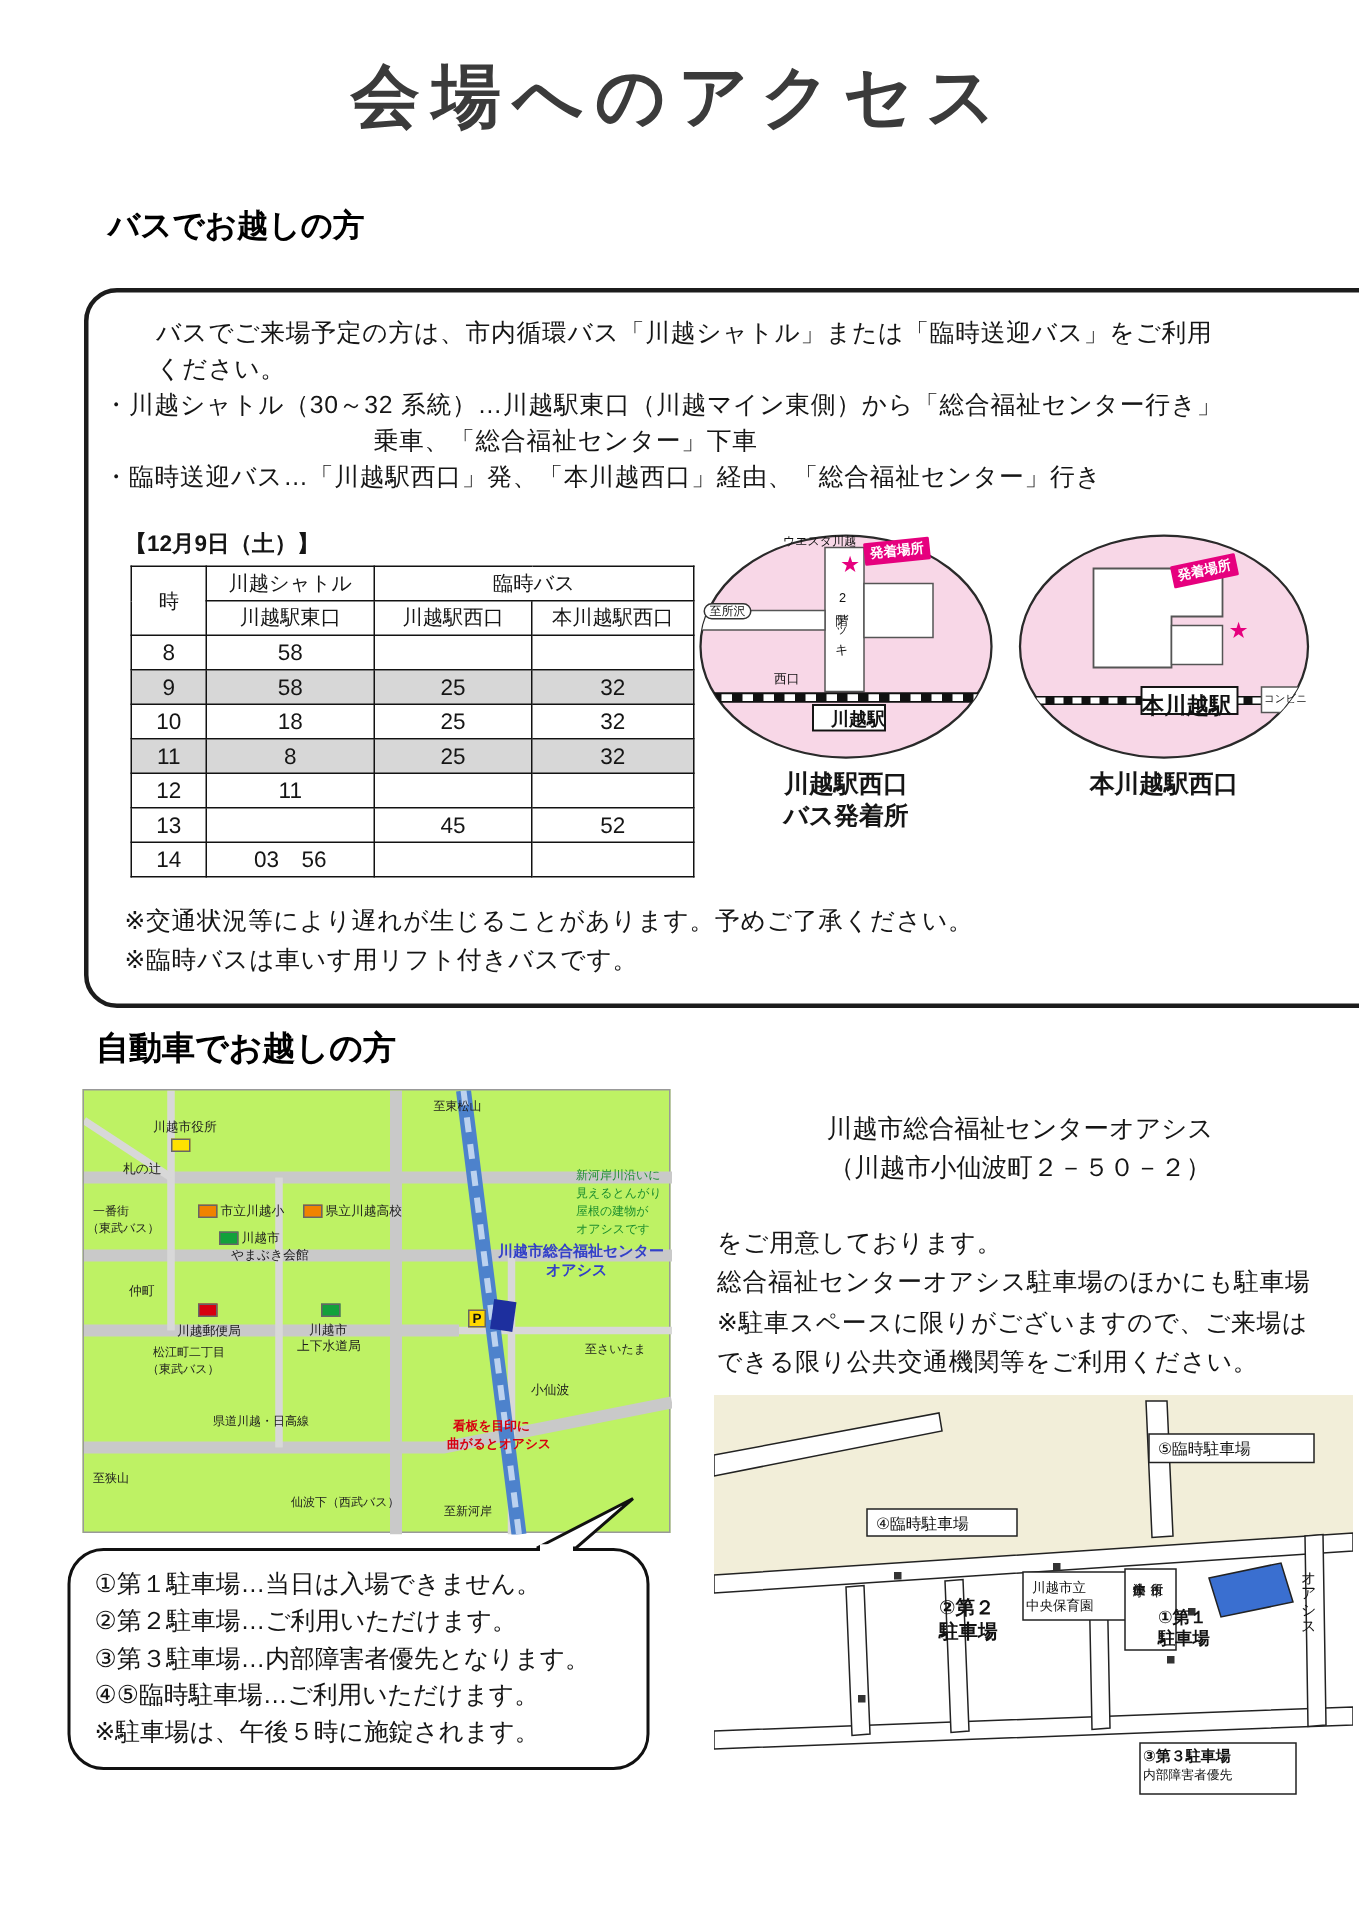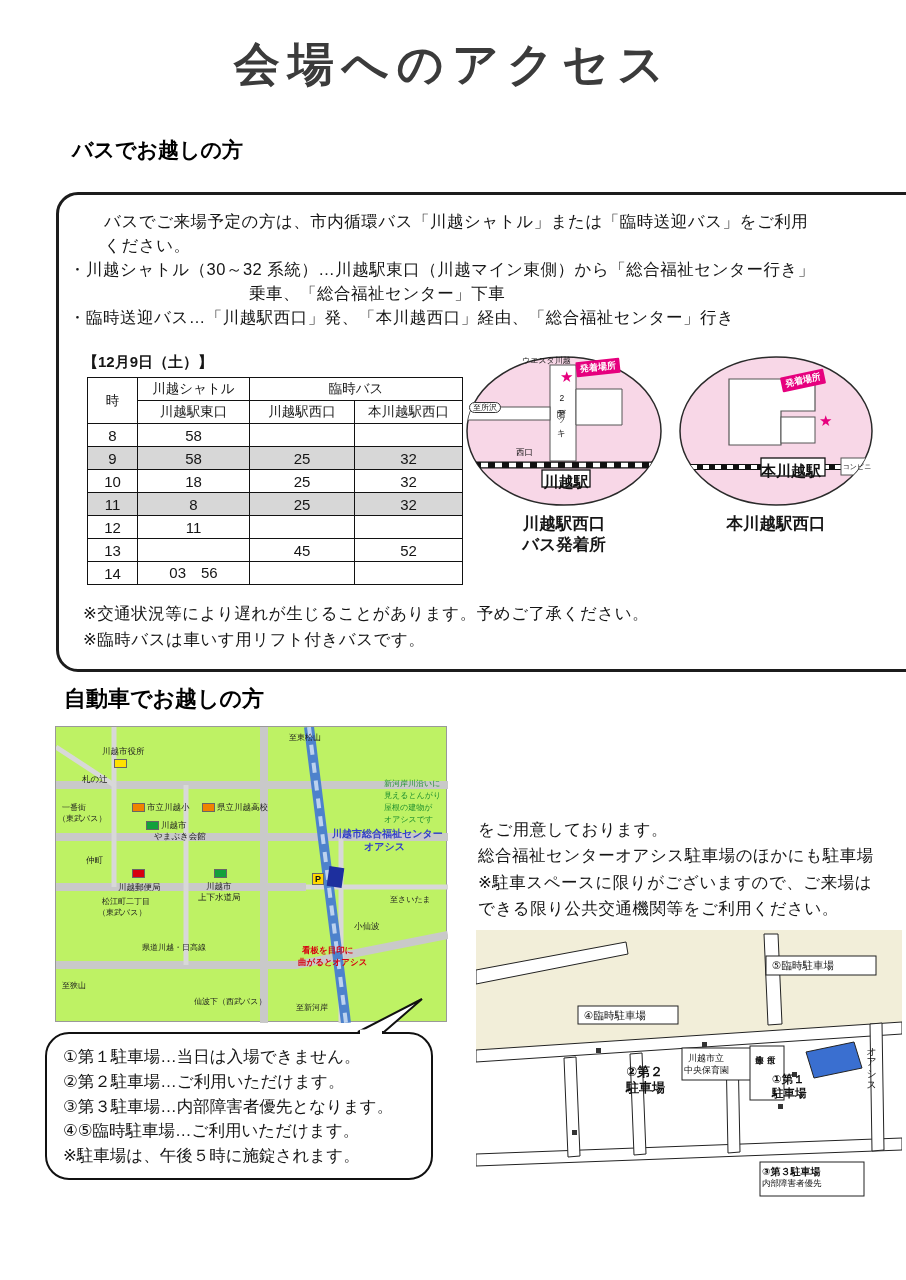--- a/index.html
+++ b/index.html
@@ -141,21 +141,21 @@
           <line x1="3" y1="110" x2="197" y2="110" stroke="#fff" stroke-width="4.5" stroke-dasharray="7 7"></line>
           <rect x="78" y="115" width="48" height="17" fill="#fff" stroke="#111" stroke-width="1.3"></rect>
         </g>
       </svg>
       <span class="clabel" style="left:58px;top:1px">ウエスタ川越</span>
       <span class="badge" style="left:112px;top:5px;transform:rotate(-6deg)">発着場所</span>
       <span class="star" style="left:96px;top:14px">★</span>
       <span class="clabel pill" style="left:5px;top:47px">至所沢</span>
       <span class="clabel vrl" style="left:92px;top:38px;height:54px;font-size:8.5px">2階デッキ</span>
       <span class="clabel" style="left:52px;top:93px;font-size:8.5px">西口</span>
-      <span class="clabel" style="left:78px;top:118px;width:48px;text-align:center;font-size:15px;font-weight:bold">川越駅</span>
+      <span class="clabel" style="left:78px;top:118px;width:48px;text-align:right;font-size:12px;font-weight:bold">川越駅</span>
     </div>
     <div class="capt" style="left:405px;top:318px;width:200px">
       <div>川越駅西口</div>
       <div>バス発着所</div>
     </div>
 
     <div class="circle" style="left:618px;top:160px;width:198px">
       <svg width="198" height="152" viewBox="0 0 198 152">
         <defs>
             <clipPath id="cliph">
@@ -238,20 +238,24 @@
     <span class="mlabel rednote" style="left:246px;top:218px">看板を目印に</span>
     <span class="mlabel rednote" style="left:242px;top:230px">曲がるとオアシス</span>
     <span class="mlabel sm" style="left:86px;top:216px">県道川越・日高線</span>
     <span class="mlabel sm" style="left:6px;top:254px">至狭山</span>
     <span class="mlabel" style="left:298px;top:194px">小仙波</span>
     <span class="mlabel sm" style="left:138px;top:270px">仙波下（西武バス）</span>
     <span class="mlabel sm" style="left:334px;top:168px">至さいたま</span>
     <span class="mlabel sm" style="left:240px;top:276px">至新河岸</span>
   </div>
 
+  <div class="addr">
+    <div>川越市総合福祉センターオアシス</div>
+    <div>（川越市小仙波町２－５０－２）</div>
+  </div>
   <div class="cartext">
     <div>をご用意しております。</div>
     <div>総合福祉センターオアシス駐車場のほかにも駐車場</div>
     <div>※駐車スペースに限りがございますので、ご来場は</div>
     <div>できる限り公共交通機関等をご利用ください。</div>
   </div>
 
   <div class="pmap">
     <svg width="426" height="276" viewBox="0 0 426 276">
       <polygon points="0,0 426,0 426,92 0,120" fill="#f2eed9"></polygon>

